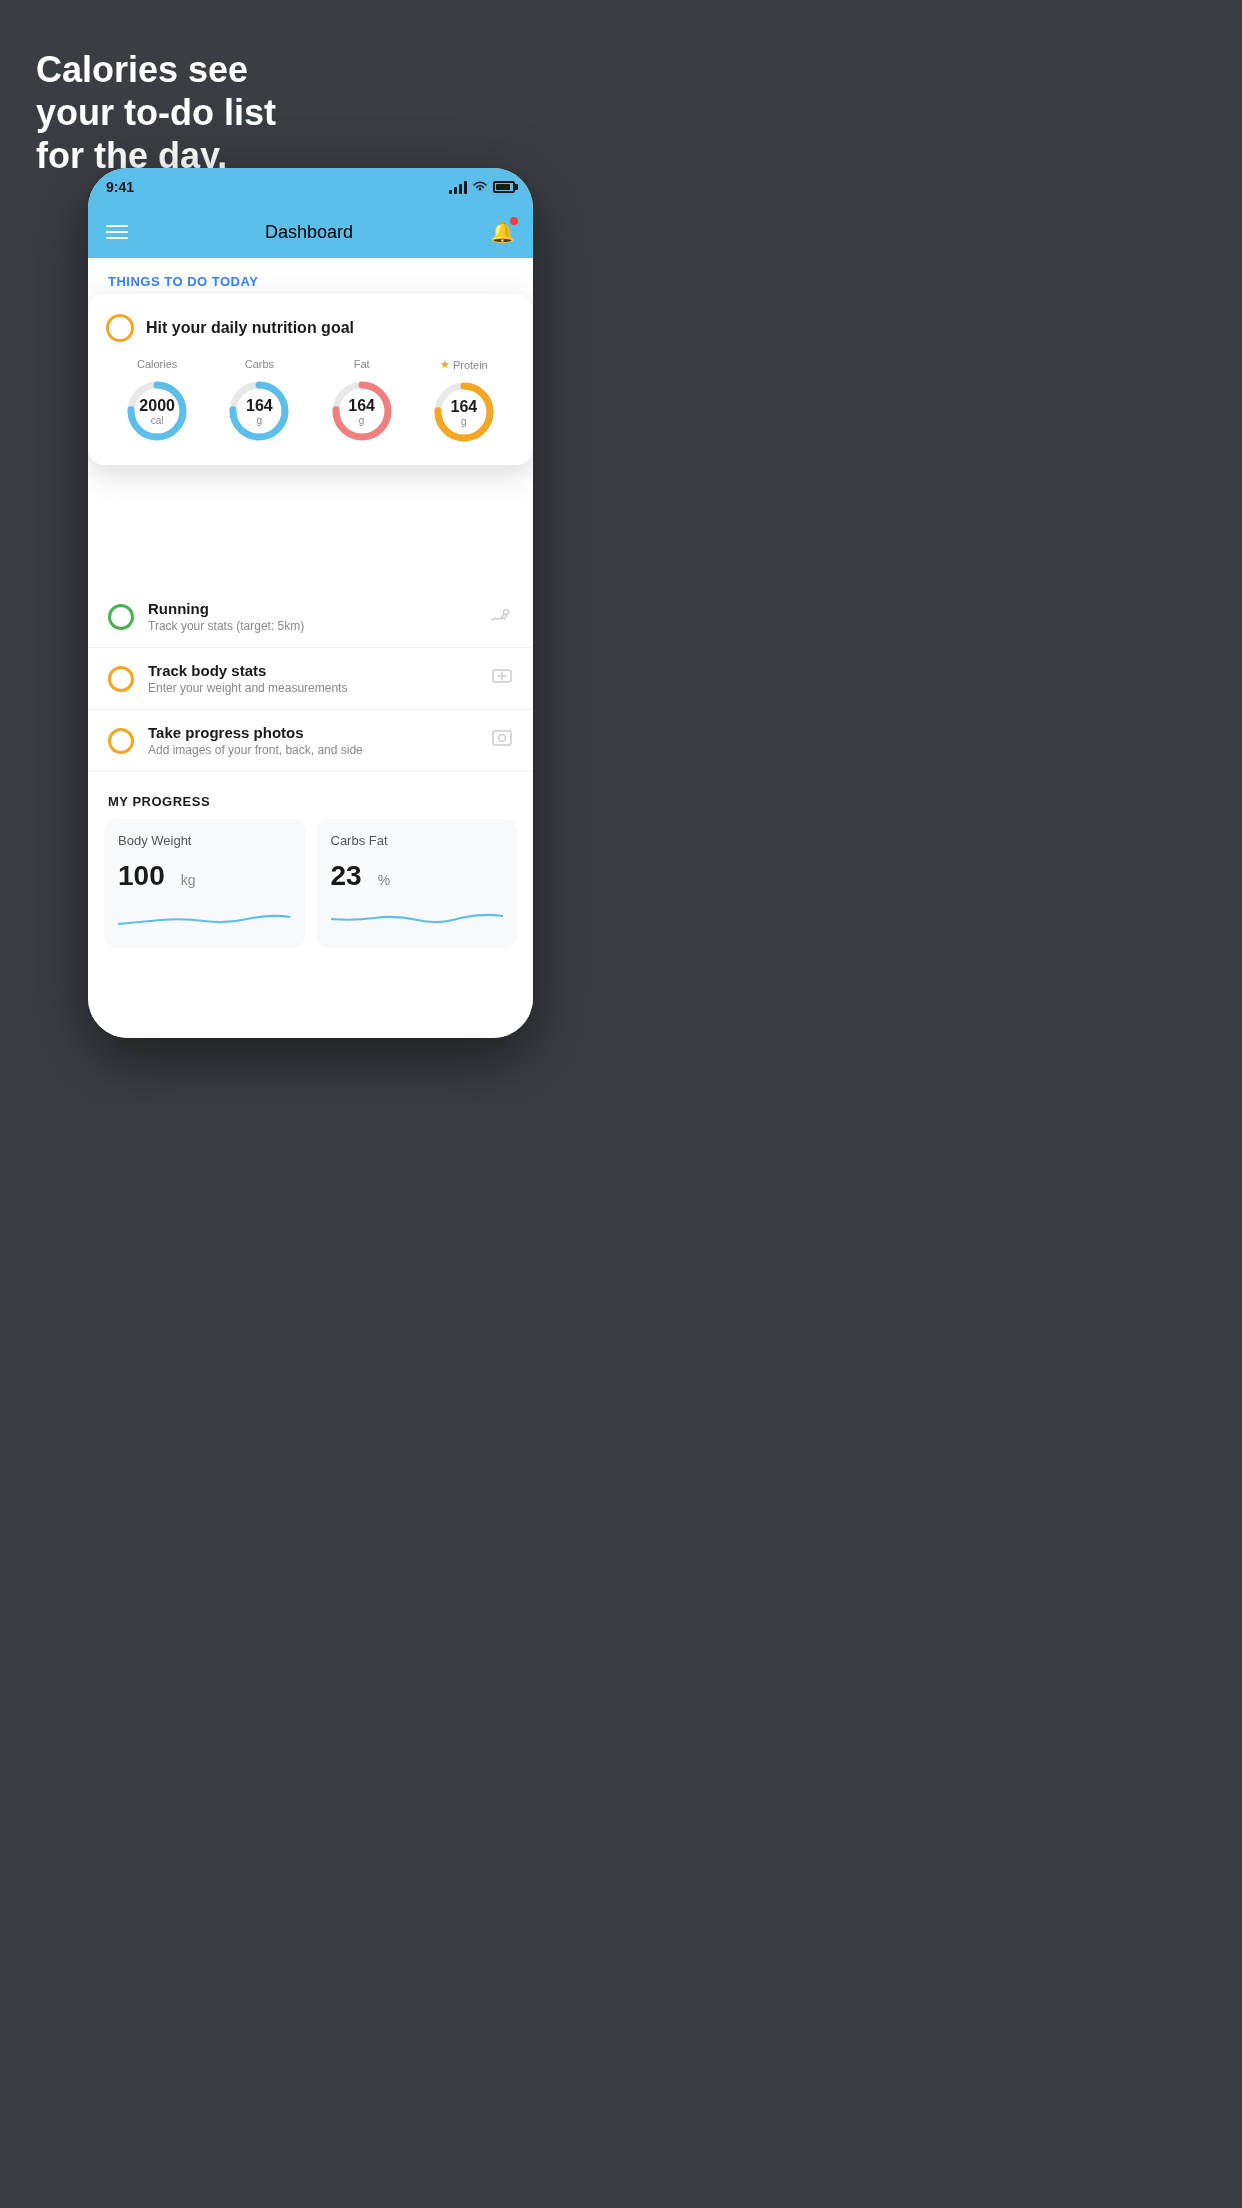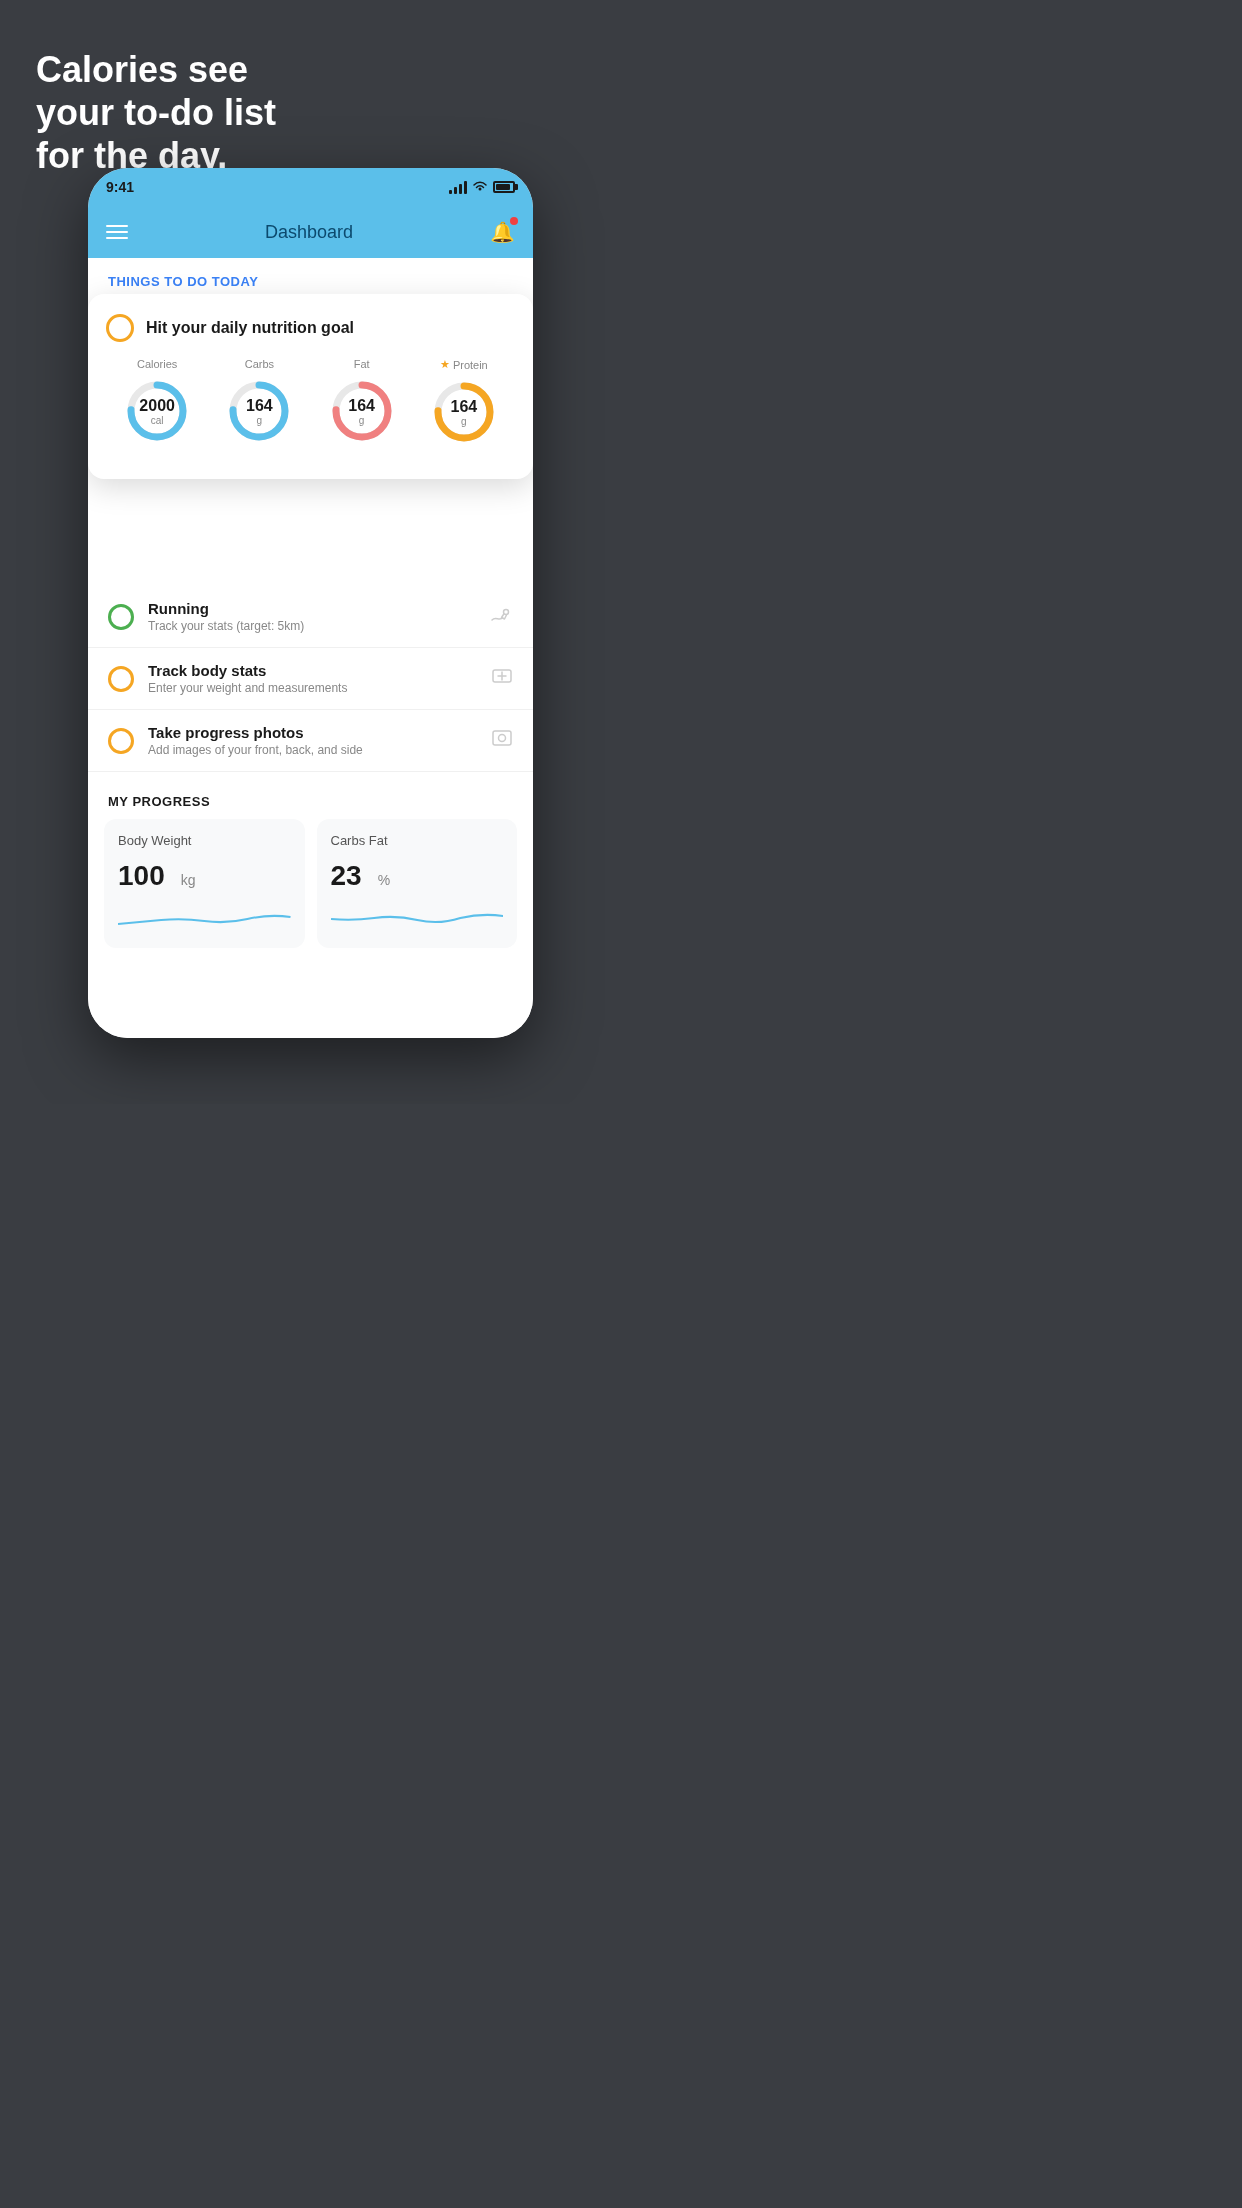--- a/index.html
+++ b/index.html
@@ -117,21 +117,21 @@
       gap: 4px;
     }
     .hamburger span {
       display: block;
       width: 22px;
       height: 2px;
       background: #ffffff;
       border-radius: 1px;
     }
     .header-title {
-      color: #0c4a6e;
+      color: #000000;
       font-size: 18px;
       font-weight: 500;
     }
     .bell-icon {
       position: relative;
       font-size: 20px;
       color: #ffffff;
     }
     .bell-dot {
       position: absolute;
@@ -162,21 +162,21 @@
 
     
     .nutrition-card {
       position: absolute;
       top: 36px;
       left: -10px;
       right: -10px;
       margin: 0 10px;
       background: #ffffff;
       border-radius: 16px;
-      padding: 20px 18px 32px;
+      padding: 20px 18px 18px;
       box-shadow: 0 8px 30px rgba(0,0,0,0.15);
       z-index: 10;
     }
     .nutrition-card-title-row {
       display: flex;
       align-items: center;
       gap: 12px;
       margin-bottom: 16px;
     }
     .circle-checkbox {

